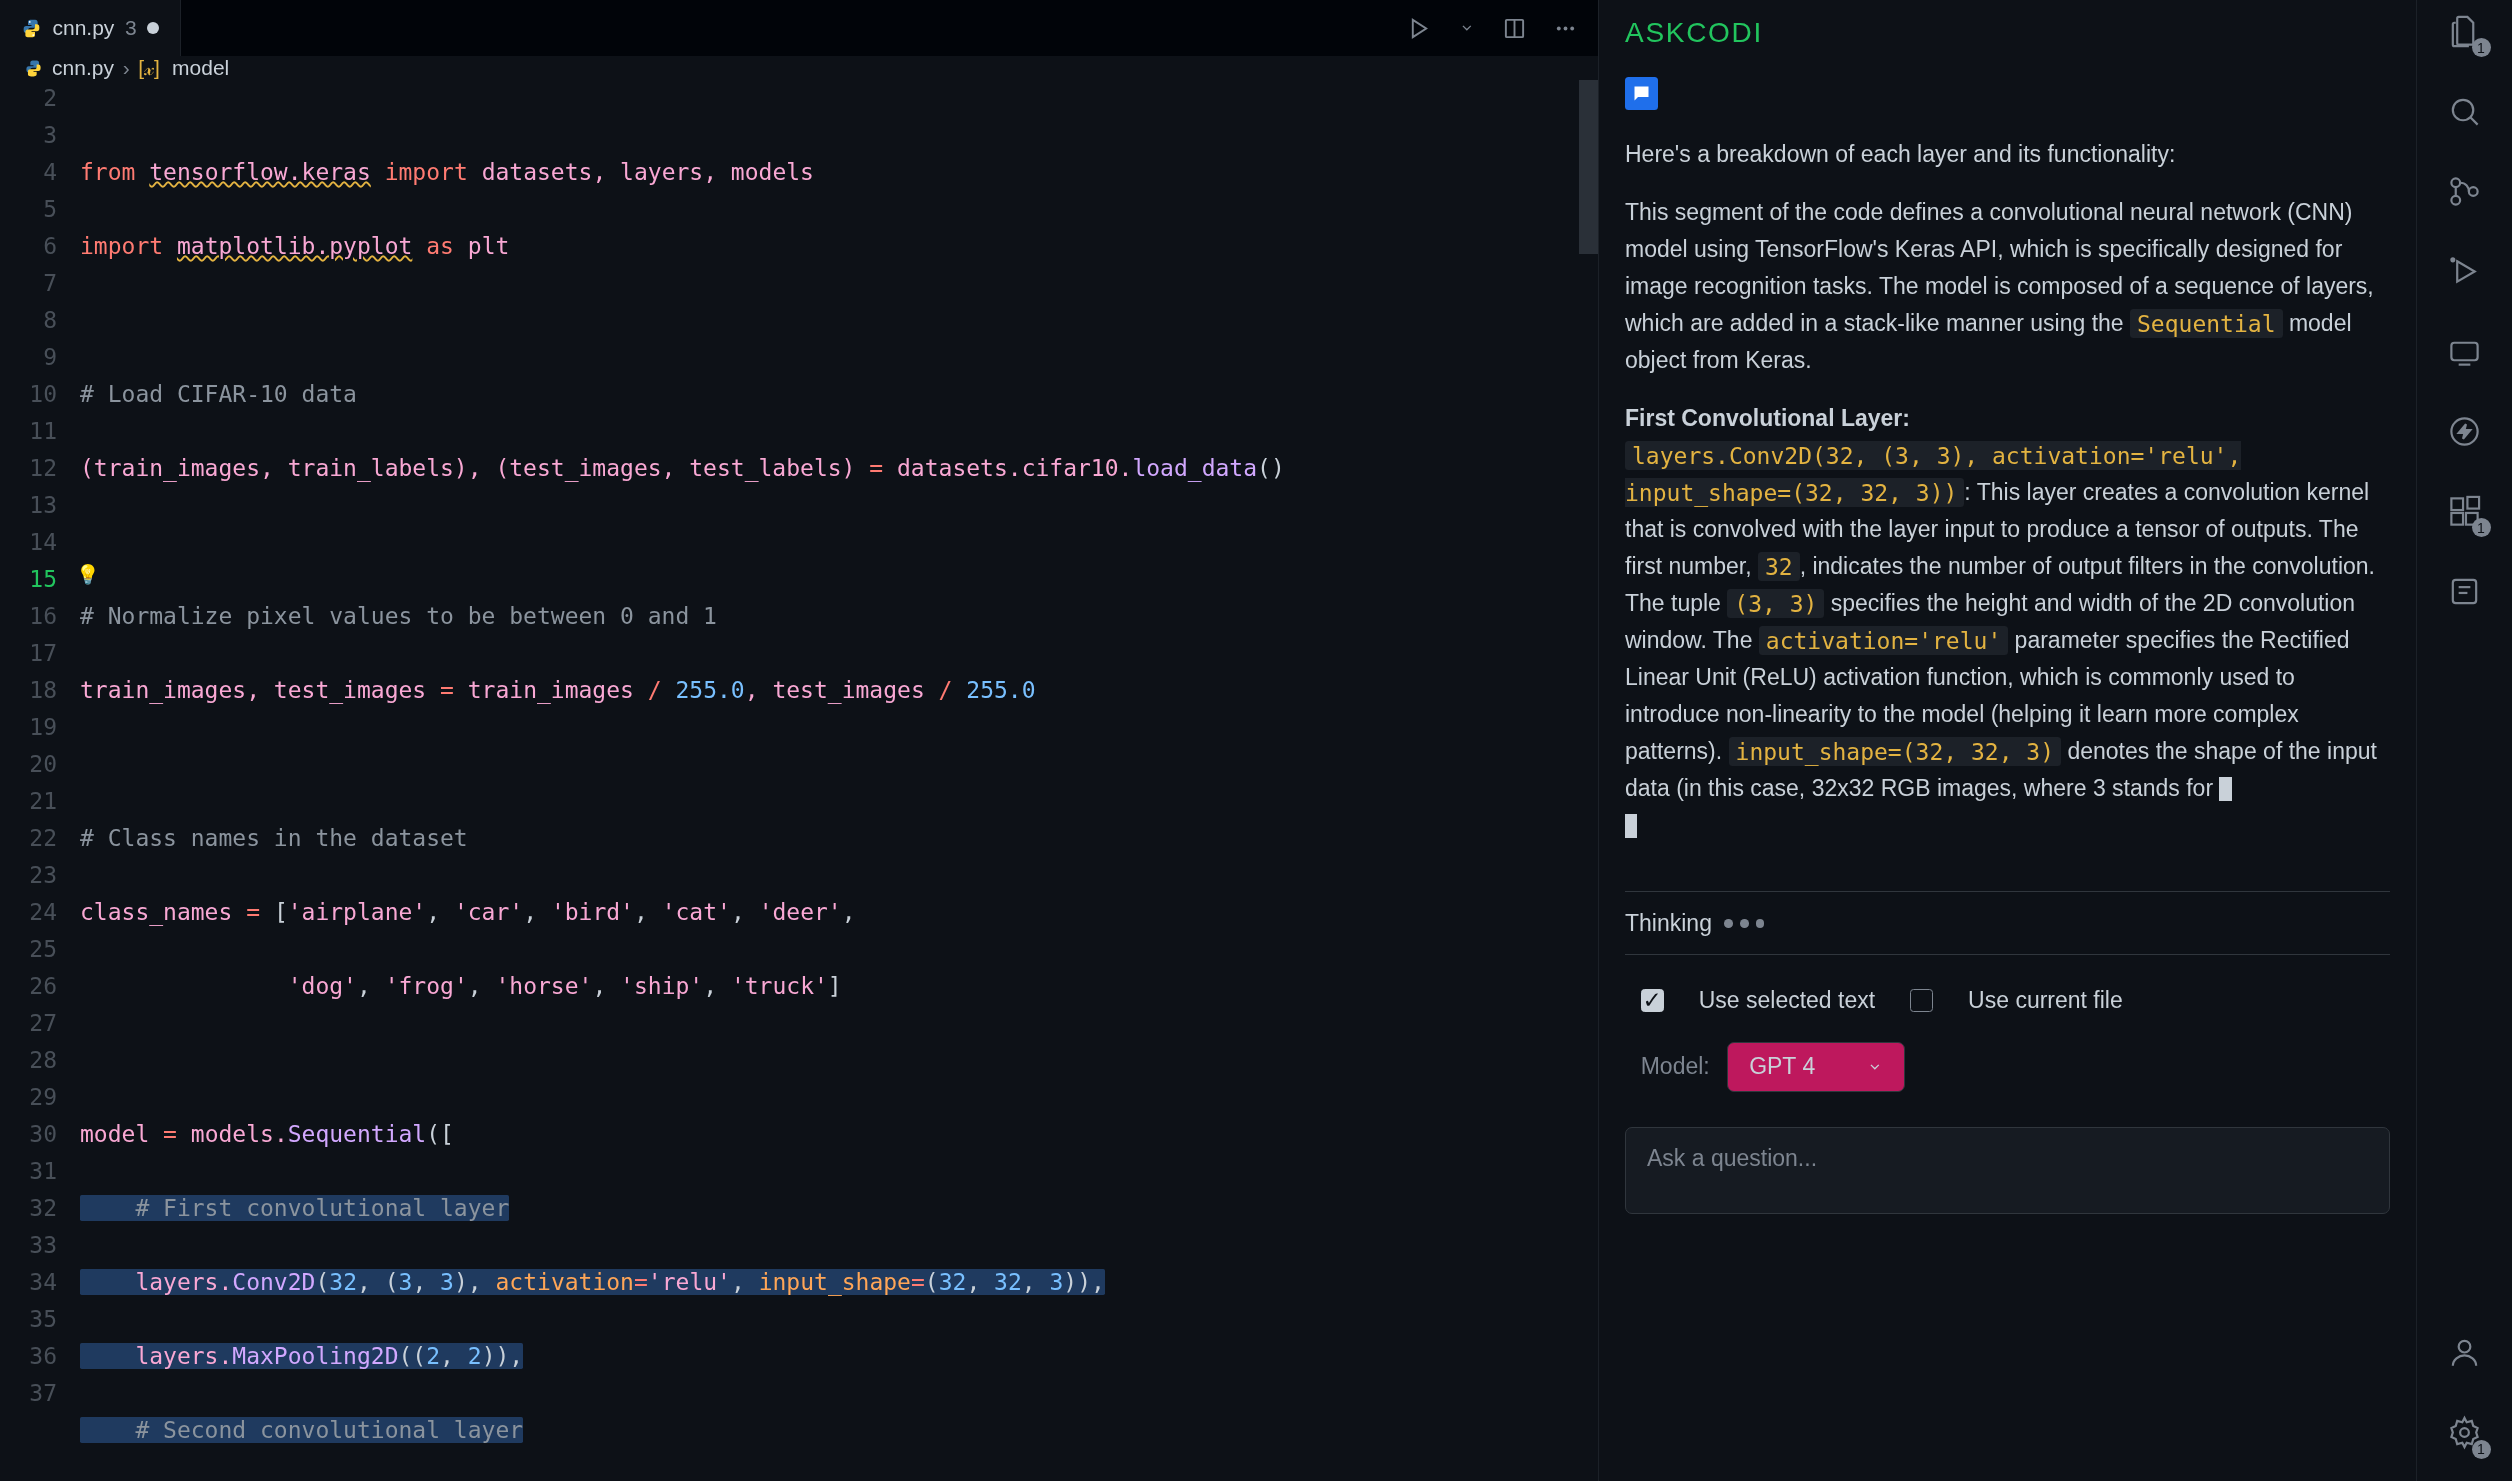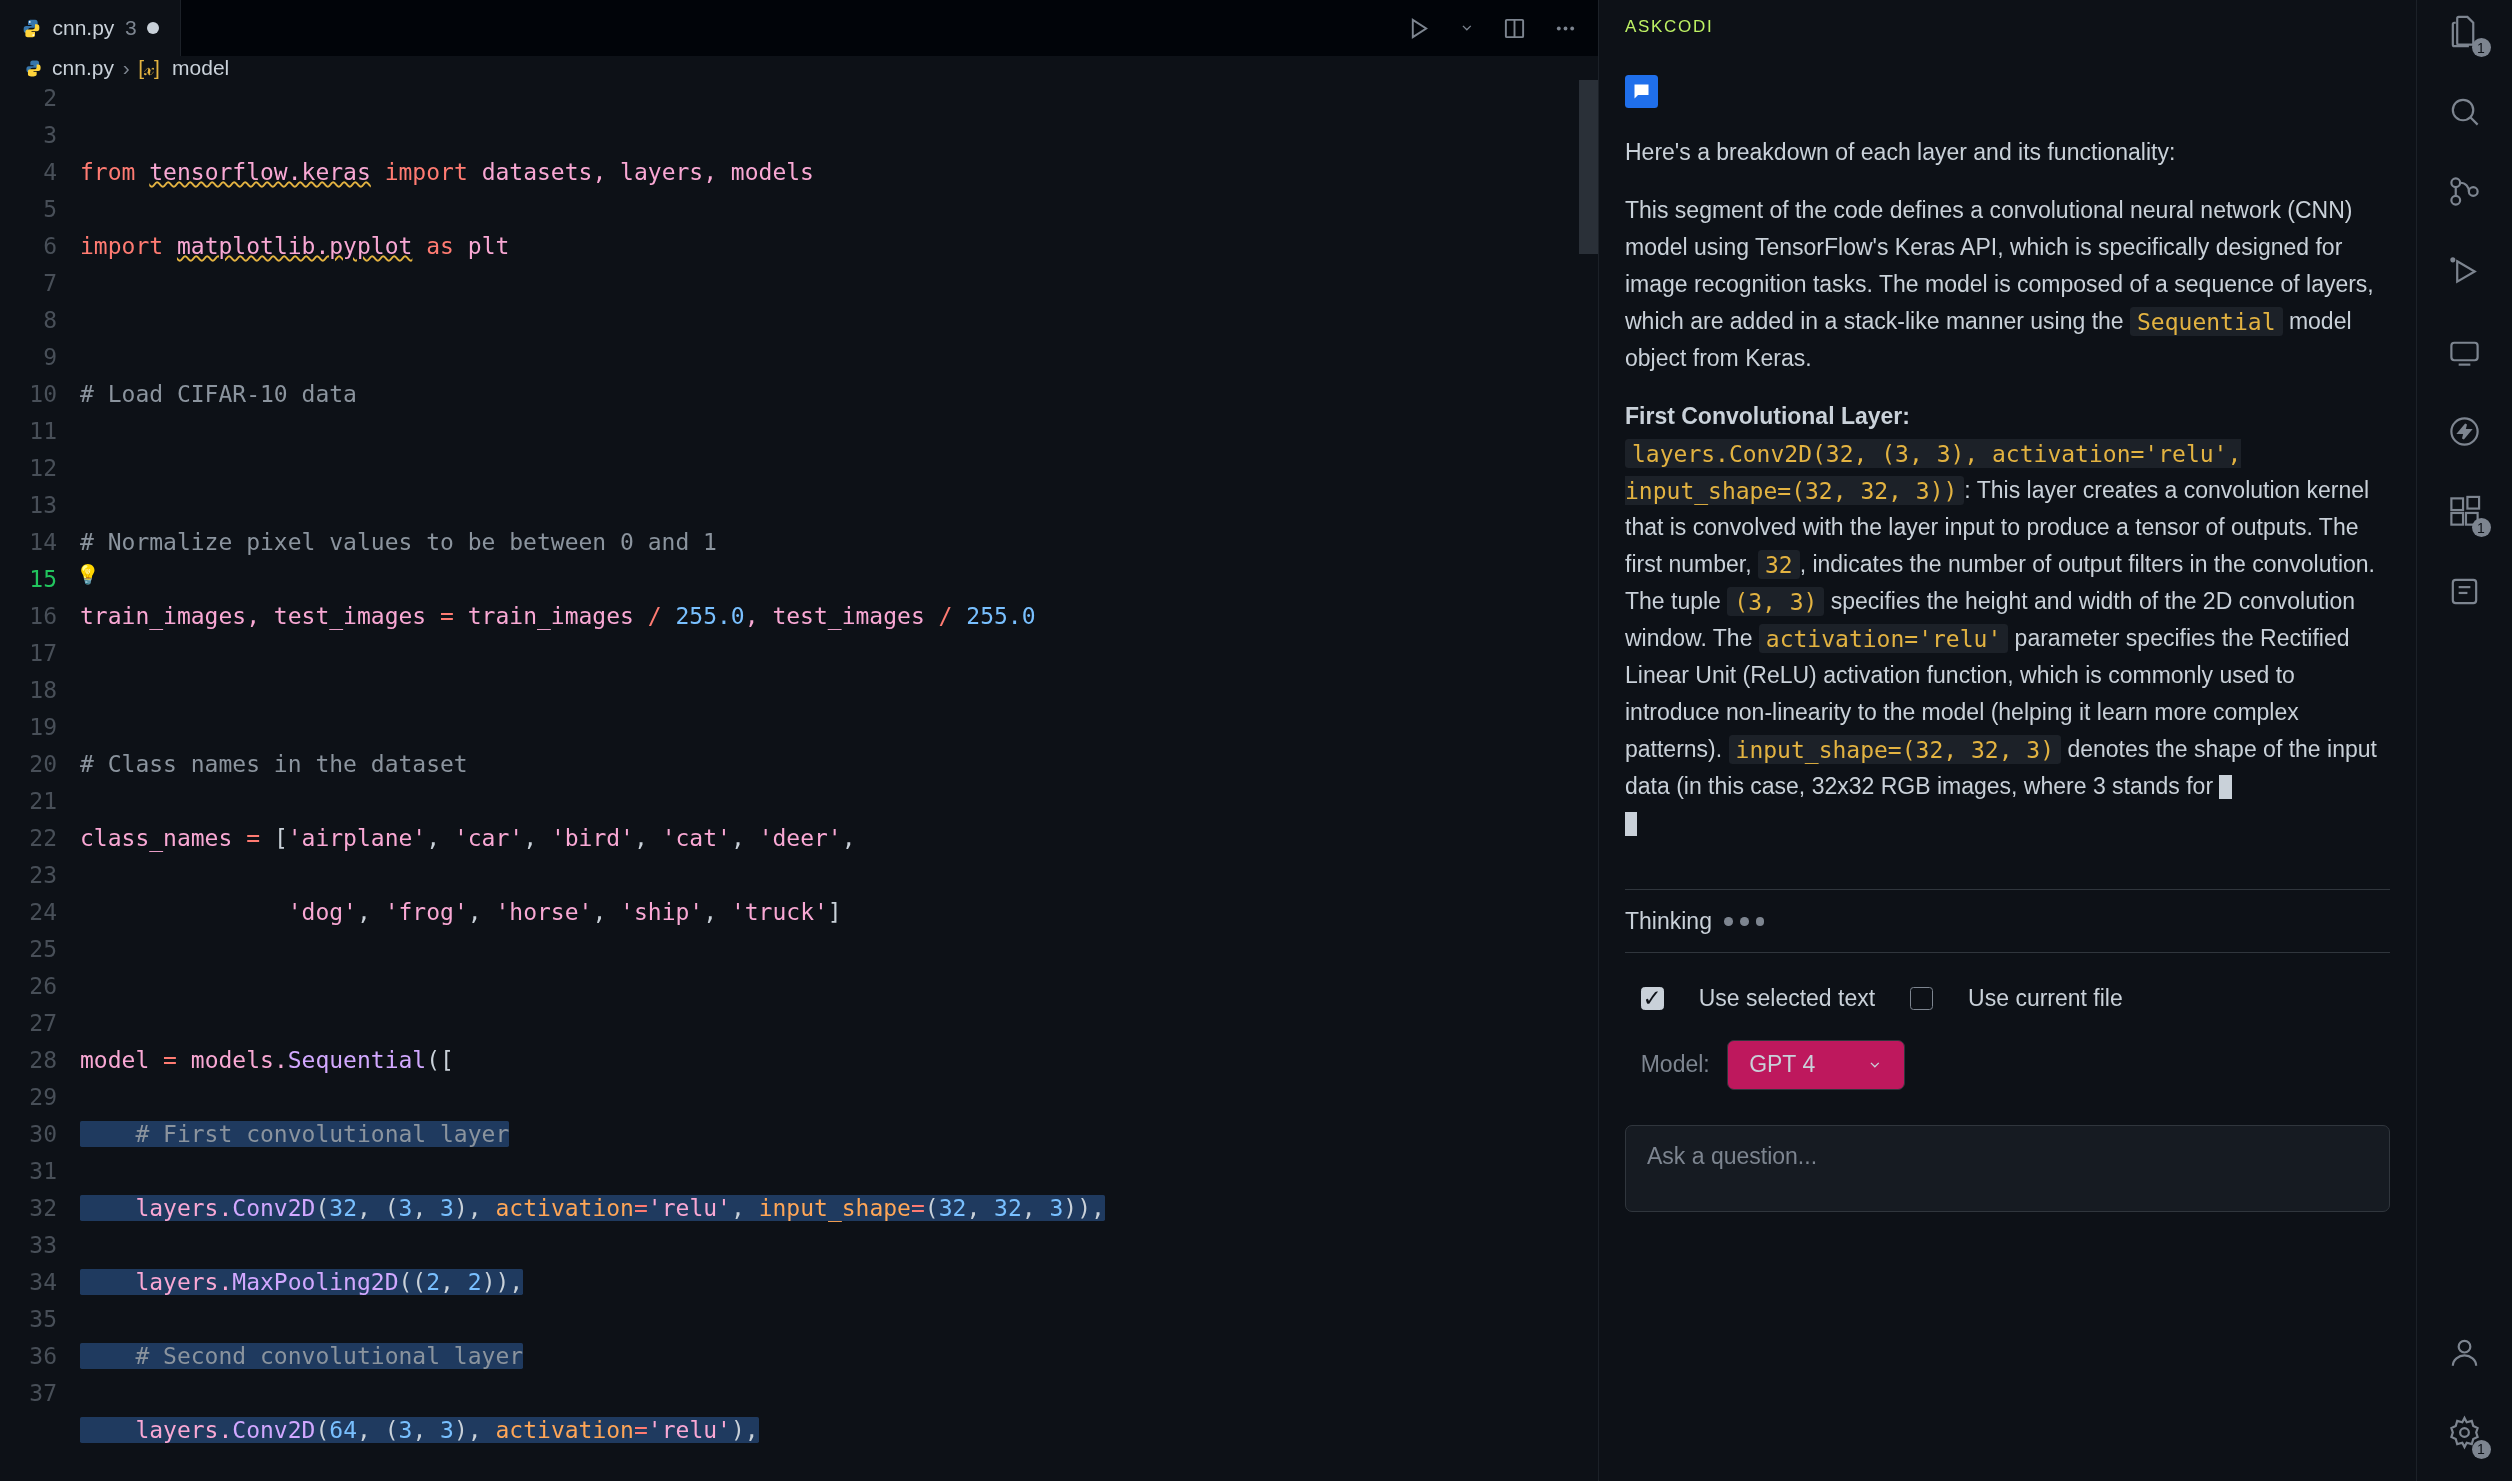--- a/index.html
+++ b/index.html
@@ -157,24 +157,24 @@
   height: 100%;
 }
 .scroll-indicator-fill {
   position: absolute;
   top: 0;
   width: 100%;
   height: 174px;
   background: #2a3038;
 }
 .panel-header {
-  font-size: 17px;
-  color: #bef264;
+  font-size: 28px;
+  color: #22c55e;
   letter-spacing: 1.7px;
-  margin-bottom: 38px;
+  margin-bottom: 28px;
 }
 .chat-icon {
   width: 33px;
   height: 33px;
   background: #1f6feb;
   border-radius: 3.5px;
   display: inline-flex;
   align-items: center;
   justify-content: center;
   margin-bottom: 26px;
@@ -402,20 +402,21 @@
           <div class="line">35</div>
           <div class="line">36</div>
           <div class="line">37</div>
       </div>
       <div class="code-area">
 <span class="lightbulb">💡</span>
 <div class="line"><span class="c-keyword">from</span> <span class="c-var squiggle">tensorflow.keras</span> <span class="c-keyword">import</span> <span class="c-var">datasets, layers, models</span></div>
 <div class="line"><span class="c-keyword">import</span> <span class="c-var squiggle">matplotlib.pyplot</span> <span class="c-keyword">as</span> <span class="c-var">plt</span></div>
 <div class="line"></div>
 <div class="line"><span class="c-comment"># Load CIFAR-10 data</span></div>
+<div class="line"><span class="c-var">(train_images, train_labels), (test_images, test_labels) </span><span class="c-op">=</span><span class="c-var"> datasets.cifar10.</span><span class="c-func">load_data</span><span class="c-punct">()</span></div>
 <div class="line"></div>
 <div class="line"><span class="c-comment"># Normalize pixel values to be between 0 and 1</span></div>
 <div class="line"><span class="c-var">train_images, test_images </span><span class="c-op">=</span><span class="c-var"> train_images </span><span class="c-op">/</span><span class="c-number"> 255.0</span><span class="c-var">, test_images </span><span class="c-op">/</span><span class="c-number"> 255.0</span></div>
 <div class="line"></div>
 <div class="line"><span class="c-comment"># Class names in the dataset</span></div>
 <div class="line"><span class="c-var">class_names </span><span class="c-op">=</span><span class="c-punct"> [</span><span class="c-string">'airplane'</span><span class="c-punct">, </span><span class="c-string">'car'</span><span class="c-punct">, </span><span class="c-string">'bird'</span><span class="c-punct">, </span><span class="c-string">'cat'</span><span class="c-punct">, </span><span class="c-string">'deer'</span><span class="c-punct">,</span></div>
 <div class="line">               <span class="c-string">'dog'</span><span class="c-punct">, </span><span class="c-string">'frog'</span><span class="c-punct">, </span><span class="c-string">'horse'</span><span class="c-punct">, </span><span class="c-string">'ship'</span><span class="c-punct">, </span><span class="c-string">'truck'</span><span class="c-punct">]</span></div>
 <div class="line"></div>
 <div class="line"><span class="c-var">model </span><span class="c-op">=</span><span class="c-var"> models.</span><span class="c-func">Sequential</span><span class="c-punct">([</span></div>
 <div class="line"><span class="sel-highlight"><span class="c-comment">    # First convolutional layer</span></span></div>

